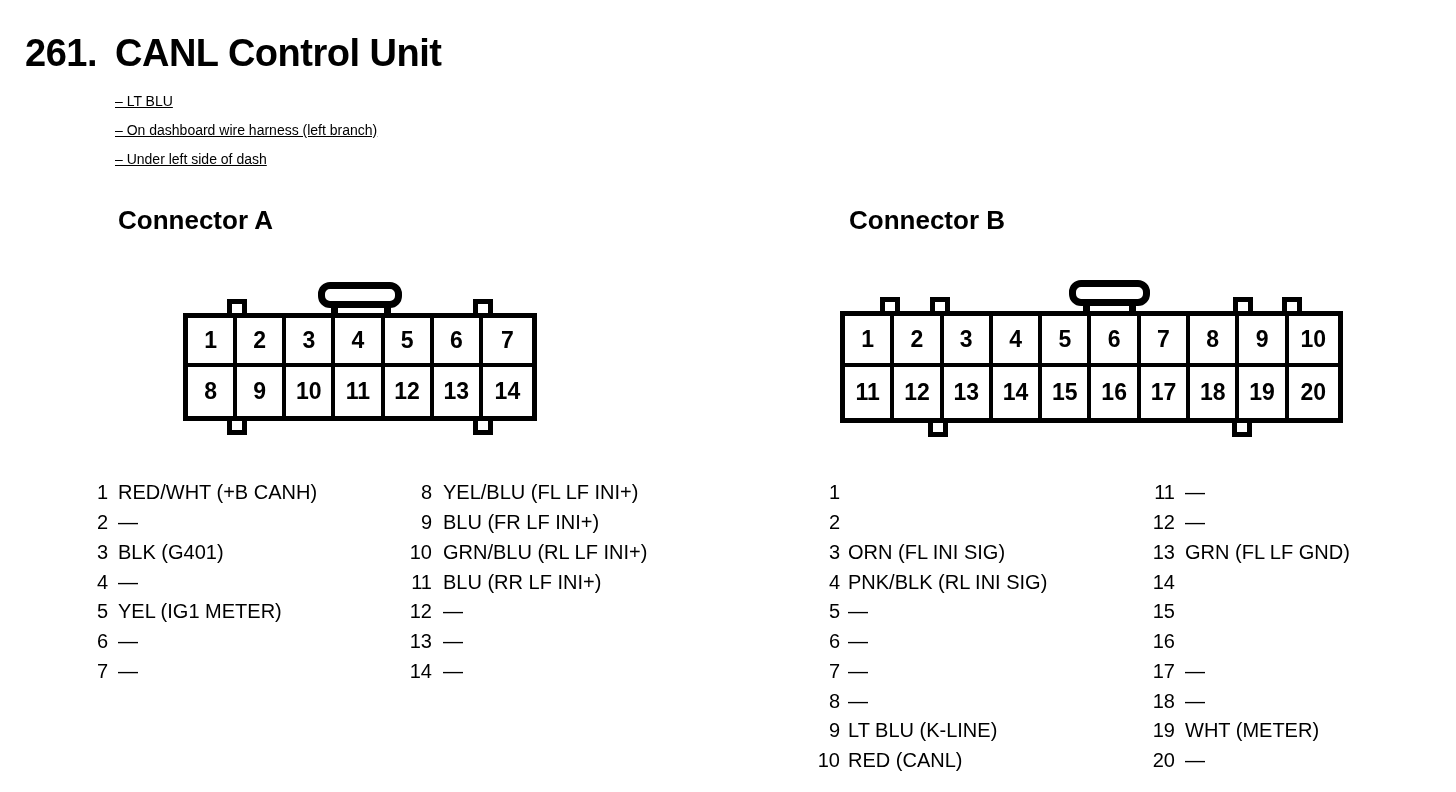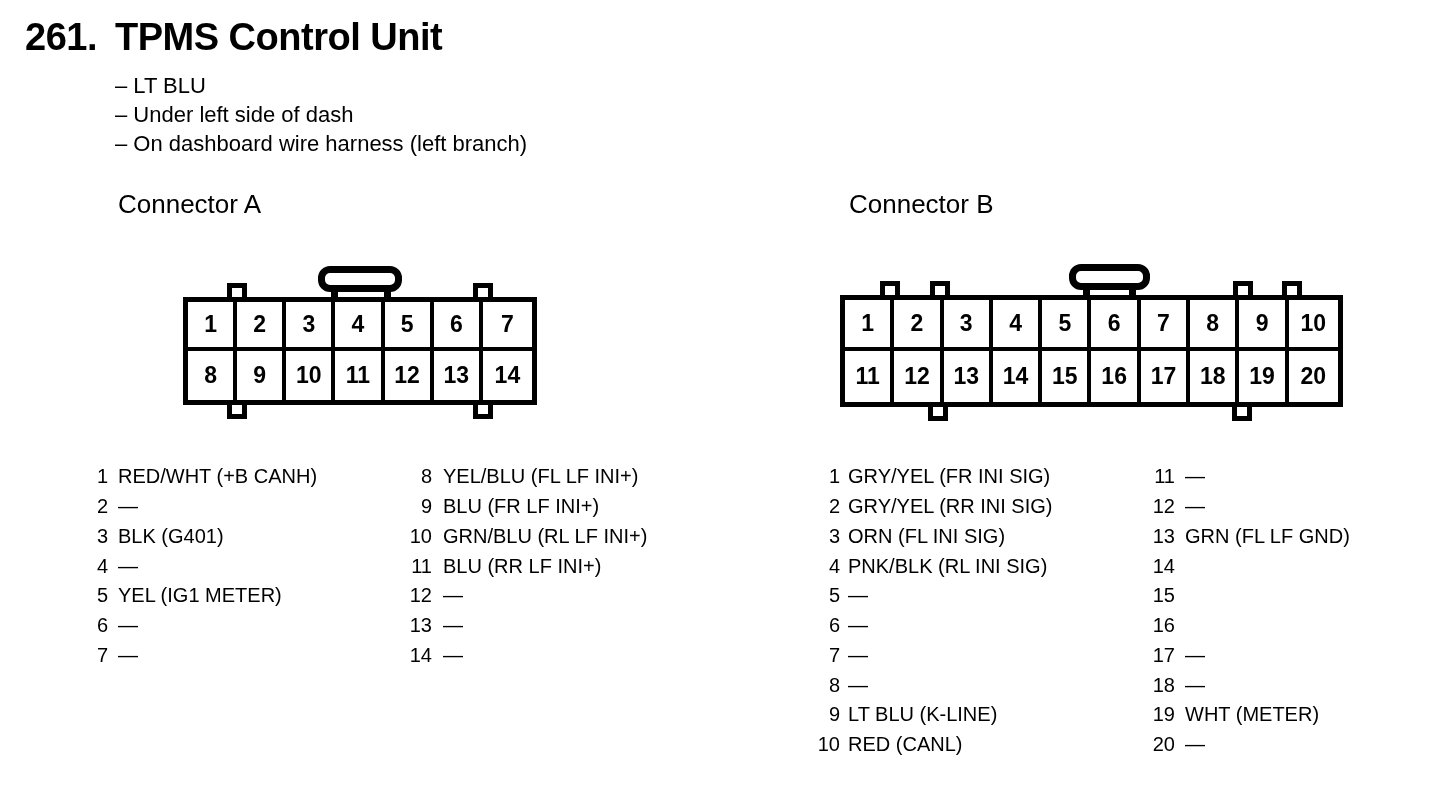--- a/index.html
+++ b/index.html
@@ -1,24 +1,24 @@
 <!DOCTYPE html>
 <html><head>
 <meta charset="utf-8">
 <style>
   html, body { margin:0; padding:0; background:#ffffff; }
   body { width:1456px; height:792px; font-family:"Liberation Sans", sans-serif; color:#000; }
-  .page { position:relative; width:1456px; height:776px; background:#fff; overflow:hidden; }
+  .page { position:relative; width:1456px; height:776px; background:#fff; overflow:hidden;margin-top:16px; }
 
   .title-row { position:absolute; left:25px; top:16px; display:flex; font-weight:bold; font-size:38px; letter-spacing:-0.5px; white-space:nowrap; }
   .title-num { width:90px; flex:0 0 auto; }
 
-  .notes { position:absolute; left:115px; top:71px; font-size:22px; line-height:29px; white-space:nowrap; }
-
-  .section-heading { position:absolute; font-size:26px; font-weight:normal; white-space:nowrap;text-align:right; }
+  .notes { position:absolute; left:115px; top:71px; font-size:14px; line-height:29px; white-space:nowrap;text-decoration:underline; }
+
+  .section-heading { position:absolute; font-size:26px; font-weight:bold; white-space:nowrap;text-align:right; }
   #heading-a { left:118px; top:189px; }
   #heading-b { left:849px; top:189px; }
 
   
   .conn-body { position:absolute; background:#fff; border:5px solid #000; box-sizing:border-box; display:grid; z-index:2; }
   #body-a { left:183px; top:297px; width:354px; height:108px; grid-template-columns:repeat(7,1fr); grid-template-rows:1fr 1fr; }
   #body-b { left:840px; top:295px; width:503px; height:112px; grid-template-columns:repeat(10,1fr); grid-template-rows:1fr 1fr; }
   .pin-cell { display:flex; align-items:center; justify-content:center; font-weight:bold; font-size:23px;
               border-right:4px solid #000; border-bottom:4px solid #000; background:#fff; }
   #body-a .pin-cell:nth-child(7n) { border-right:none; }
@@ -50,27 +50,27 @@
   #list-b-0 .pin-label { margin-left:8px; }
   #list-b-1 .pin-label { margin-left:10px; }
 </style>
 </head>
 <body>
 
 <div class="page">
 
   <div class="title-row">
     <span class="title-num">261.</span>
-    <span class="title-text">TPMS Control Unit</span>
+    <span class="title-text">CANL Control Unit</span>
   </div>
 
   <div class="notes" id="notes">
       <div>– LT BLU</div>
+      <div>– On dashboard wire harness (left branch)</div>
       <div>– Under left side of dash</div>
-      <div>– On dashboard wire harness (left branch)</div>
     </div>
 
   <div class="section-heading" id="heading-a">Connector A</div>
   <div class="section-heading" id="heading-b">Connector B</div>
 
   <div class="latch" id="latch-a"></div>
   <div class="latch-leg" id="leg-a1"></div>
   <div class="latch-leg" id="leg-a2"></div>
   <div id="tabs-a">
       <div class="tab" style="left: 227px; top: 283px;"></div>
@@ -185,25 +185,23 @@
         <span class="pin-label">—</span>
       </div>
       <div class="pin-row">
         <span class="pin-num">14</span>
         <span class="pin-label">—</span>
       </div>
     </div>
   <div class="pin-list" id="list-b-0">
       <div class="pin-row">
         <span class="pin-num">1</span>
-        <span class="pin-label">GRY/YEL (FR INI SIG)</span>
       </div>
       <div class="pin-row">
         <span class="pin-num">2</span>
-        <span class="pin-label">GRY/YEL (RR INI SIG)</span>
       </div>
       <div class="pin-row">
         <span class="pin-num">3</span>
         <span class="pin-label">ORN (FL INI SIG)</span>
       </div>
       <div class="pin-row">
         <span class="pin-num">4</span>
         <span class="pin-label">PNK/BLK (RL INI SIG)</span>
       </div>
       <div class="pin-row">

